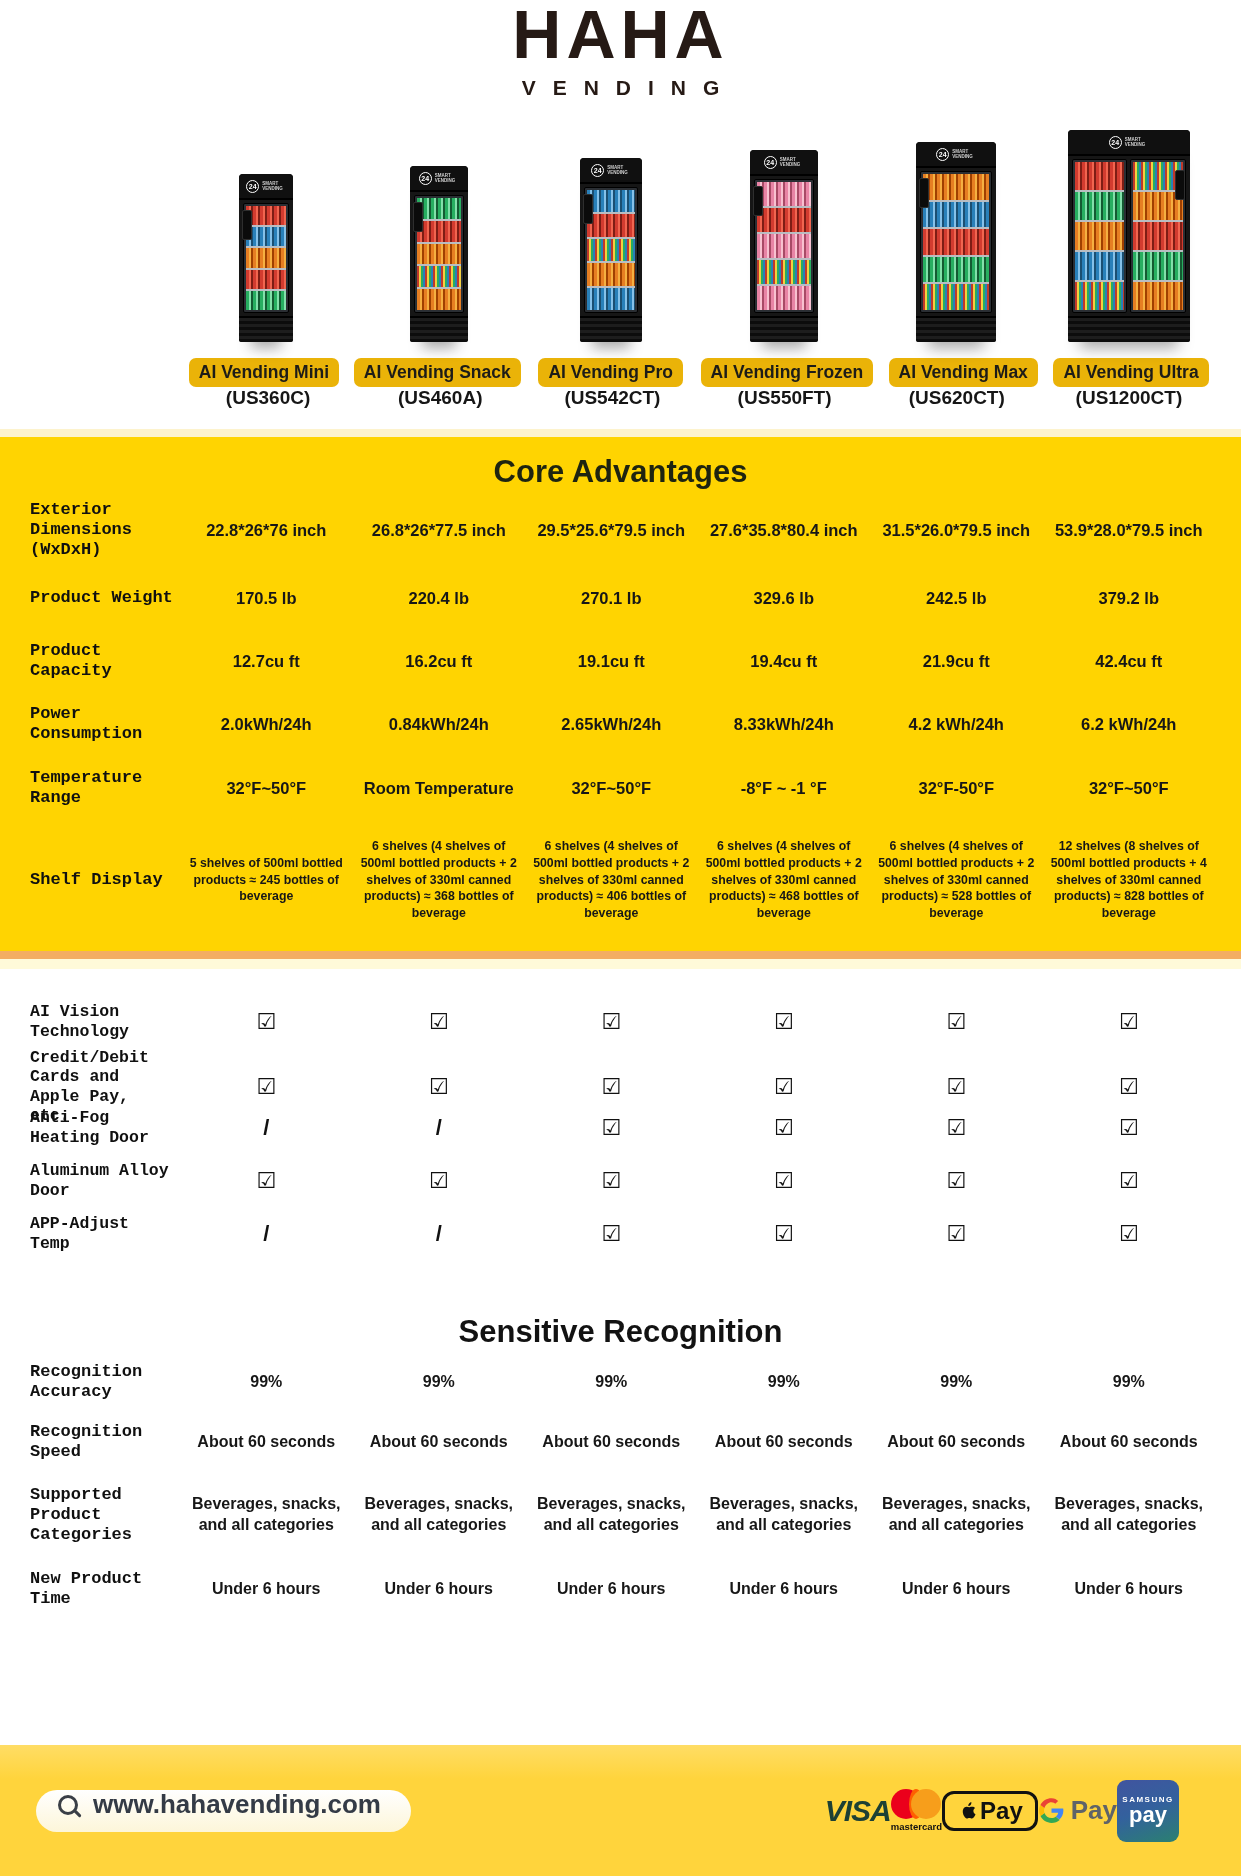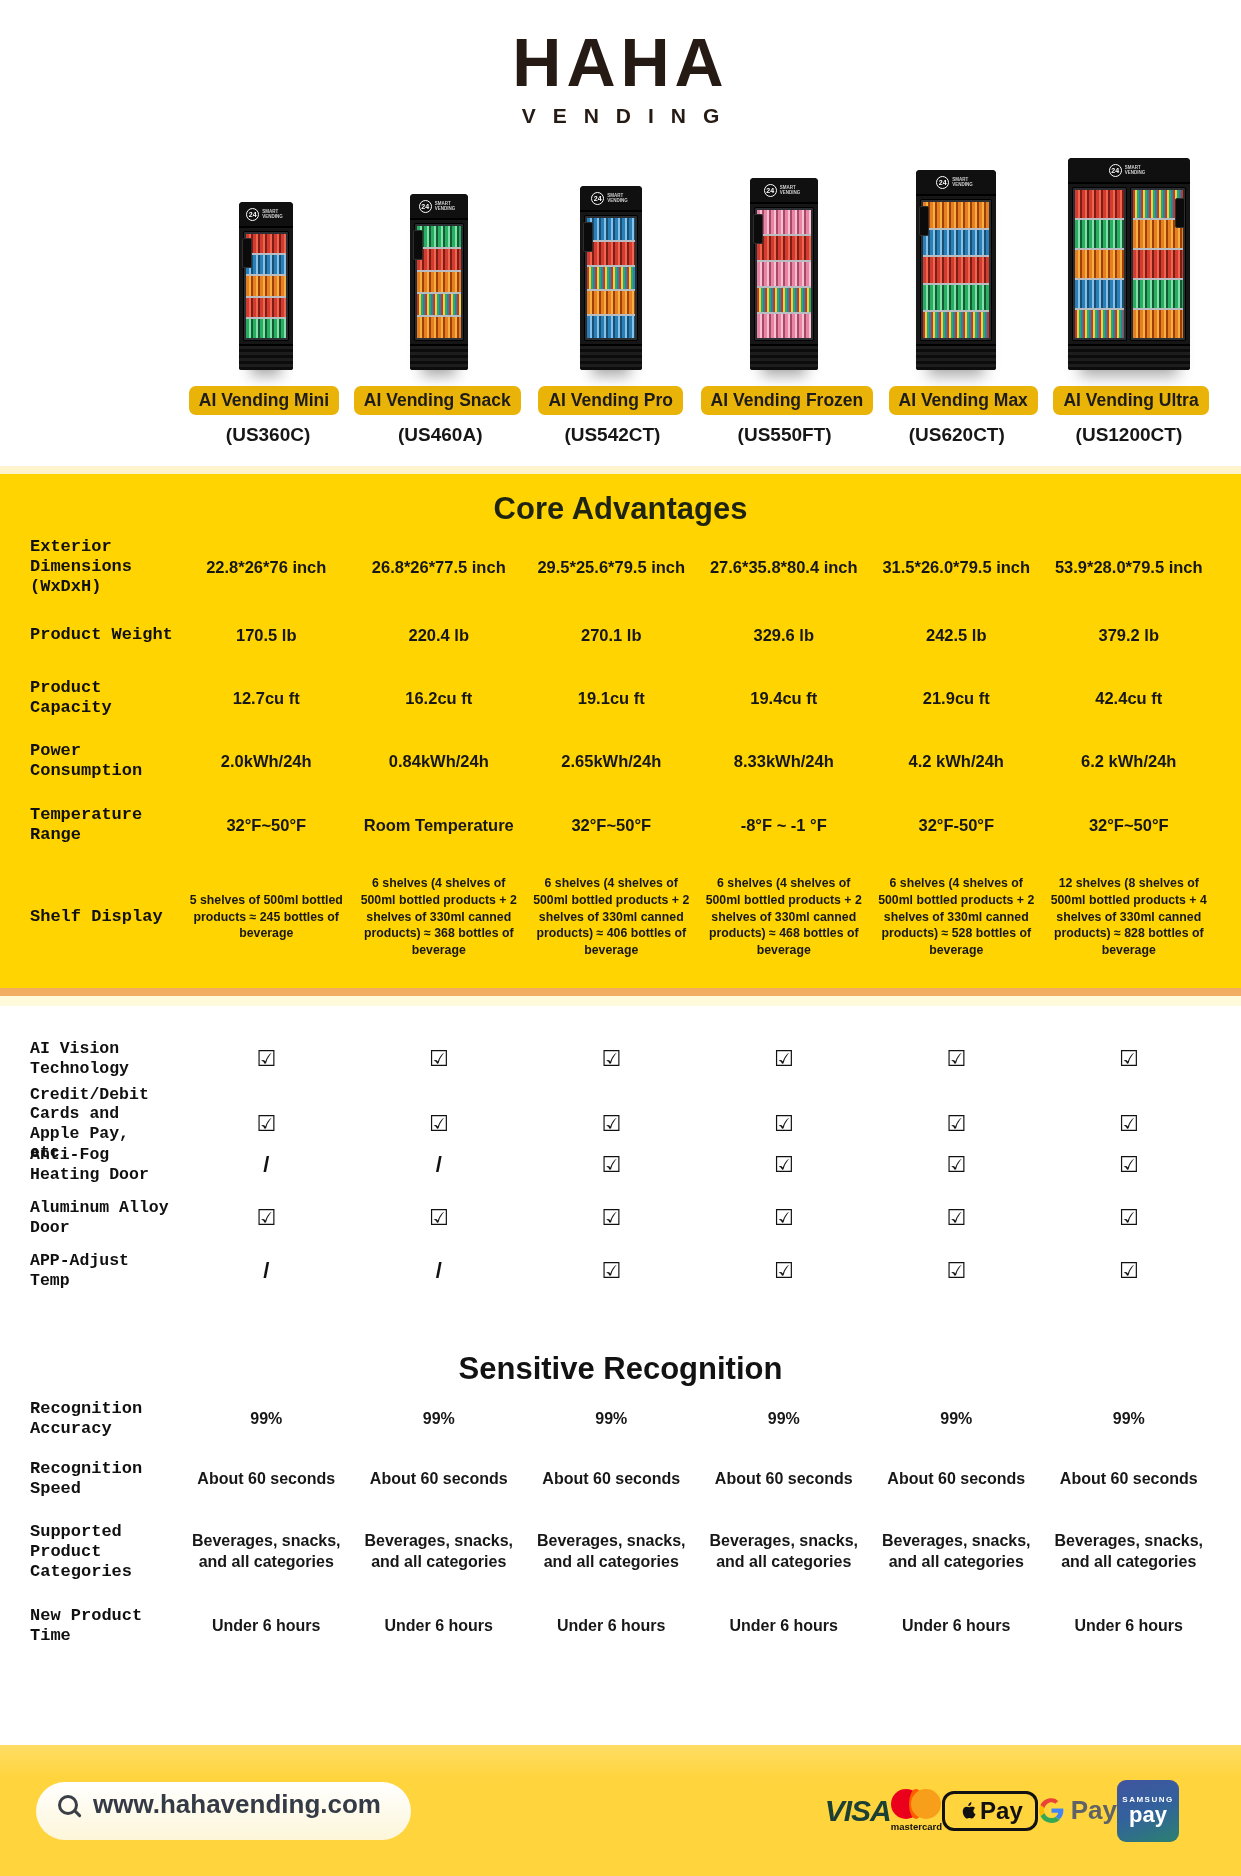--- a/index.html
+++ b/index.html
@@ -1,21 +1,21 @@
 <!DOCTYPE html>
 <html><head>
 <meta charset="utf-8">
 <style>
   html,body{margin:0;padding:0;background:#fff;}
   *{box-sizing:border-box;}
   body{font-family:"Liberation Sans","DejaVu Sans",sans-serif;color:#1a1a1a;}
   .page{width:1241px;height:1876px;overflow:hidden;display:flex;flex-direction:column;background:#fff;}
 
   
-  .logo-wrap{padding-top:28px;text-align:center;}
+  .logo-wrap{text-align:center;}
   .logo-main{font-size:68px;font-weight:800;letter-spacing:5px;color:#261a15;line-height:1;}
   .logo-sub{font-size:21px;font-weight:700;letter-spacing:17px;text-indent:17px;color:#261a15;margin-top:8px;}
 
   
   .grid{display:grid;grid-template-columns:150px repeat(6,1fr);padding:0 26px 0 30px;align-items:center;}
   .cell{display:flex;align-items:center;justify-content:center;text-align:center;padding:0 6px;}
   .lbl{justify-content:flex-start;text-align:left;font-weight:700;font-size:17px;line-height:1.18;color:#101010;padding-left:0;font-family:Liberation Mono, monospace;}
 
   
   .machines{height:242px;}
@@ -37,21 +37,21 @@
   .sD{background:repeating-linear-gradient(90deg,#2980b9 0 3px,#85c1e9 3px 5px,#1b4f72 5px 7px);}
   .sE{background:repeating-linear-gradient(90deg,#c0392b 0 2px,#f4d03f 2px 4px,#27ae60 4px 6px,#2980b9 6px 8px);}
   .sF{background:repeating-linear-gradient(90deg,#e884a5 0 3px,#f8c1d0 3px 5px,#a84a66 5px 7px);}
   .m-screen{position:absolute;left:3px;top:36px;width:10px;height:30px;background:#0b0b0b;border:1px solid #2e2e2e;border-radius:2px;z-index:3;}
   .m6 .m-screen{left:auto;right:5px;top:40px;}
   .m-base{flex:0 0 26px;background:repeating-linear-gradient(180deg,#1d1d1d 0 3px,#0c0c0c 3px 6px);border-top:2px solid #000;border-radius:0 0 3px 3px;}
 
   
   .names-row{margin-top:16px;}
   .pill{background:#eab308;color:#1d1c18;font-weight:800;font-size:17.5px;padding:4px 10px;border-radius:7px;white-space:nowrap;}
-  .codes-row{margin-top:9px;padding-left:32px;}
+  .codes-row{padding-left:32px;}
   .code{font-size:19px;font-weight:700;color:#161616;}
 
   
   .band{width:100%;}
   .band.pale{height:8px;background:#fdf3cd;margin-top:20px;}
   .band.orange{height:8px;background:#f3ad62;}
   .band.pale2{height:10px;background:#fffad9;}
 
   
   .core{background:#ffd401;padding:14px 0 12px;}
@@ -70,21 +70,21 @@
   .mk{font-size:22px;font-weight:700;color:#111;}
 
   
   .recog{margin-top:52px;}
   .recog .val{font-size:16px;font-weight:600;color:#171717;}
   .rr-acc{height:60px}.rr-speed{height:60px}.rr-cat{height:86px}.rr-time{height:62px}
   .rr-cat .val{line-height:1.3;padding:0 10px;}
 
   
   footer{margin-top:auto;height:131px;background:linear-gradient(#ffdd65,#ffd43c 26%);display:flex;align-items:center;justify-content:space-between;padding:0 62px 0 36px;}
-  .site-pill{display:flex;align-items:center;gap:15px;background:linear-gradient(#ffffff,#fdf6d9);border-radius:30px;height:58px;padding:0 30px 12px 22px;}
+  .site-pill{display:flex;align-items:center;gap:15px;background:linear-gradient(#ffffff,#fdf6d9);border-radius:30px;height:42px;padding:0 30px 12px 22px;}
   .mag{width:20px;height:20px;border:3px solid #3a3f47;border-radius:50%;position:relative;flex:0 0 20px;}
   .mag::after{content:'';position:absolute;width:3px;height:9px;background:#3a3f47;right:-4px;bottom:-6px;transform:rotate(-45deg);border-radius:2px;}
   .site{font-size:26px;font-weight:700;color:#343b46;}
   .pays{display:flex;align-items:center;}
   .visa{font-size:30px;font-weight:900;font-style:italic;letter-spacing:-1px;color:#1d4034;}
   .mc{display:flex;flex-direction:column;align-items:center;gap:2px;}
   .mc-circles{position:relative;width:50px;height:30px;}
   .mc-c1,.mc-c2{position:absolute;top:0;width:30px;height:30px;border-radius:50%;}
   .mc-c1{left:0;background:#eb001b;}
   .mc-c2{right:0;background:#f79e1b;}

